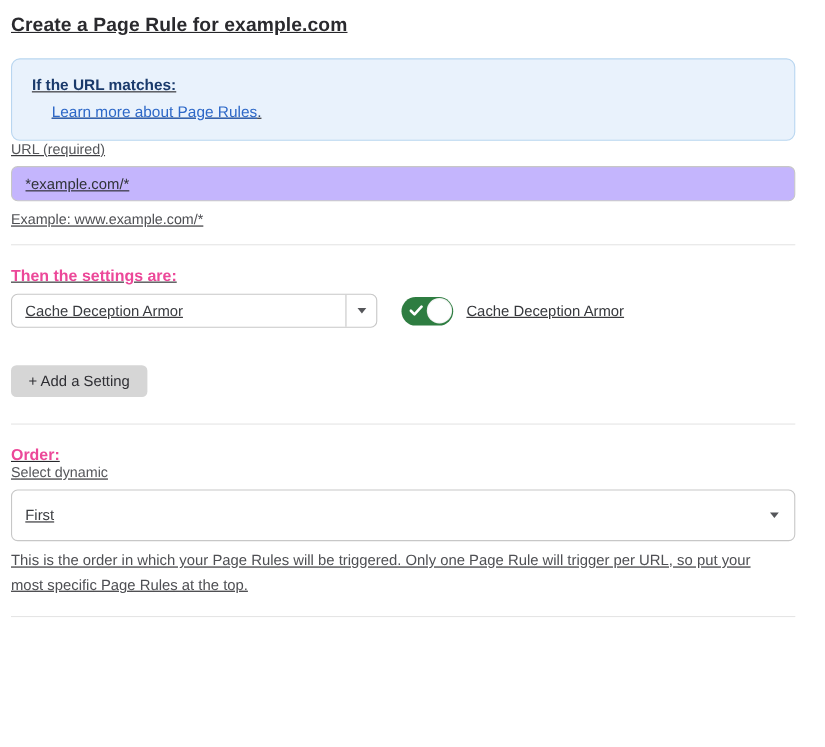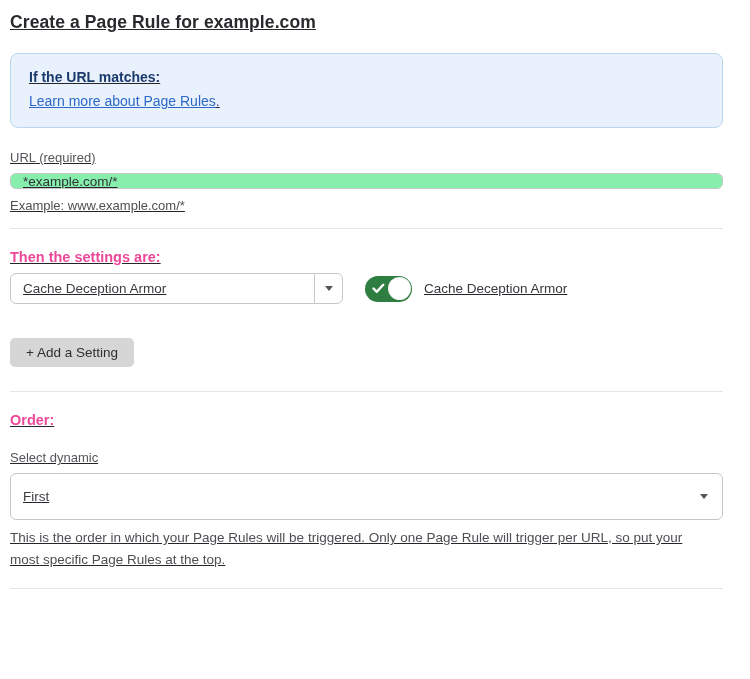--- a/index.html
+++ b/index.html
@@ -19,31 +19,31 @@
   
   .info-box {
     margin-top: 20px;
     background: #e9f2fc;
     border: 1px solid #b9d6f0;
     border-radius: 8px;
     padding: 12px 18px 14px 18px;
   }
   .info-heading { font-size: 14px; font-weight: bold; color: #1a3a6b; line-height: 23px; }
   .info-body   { font-size: 14px; color: #2a4a7e; line-height: 24px; max-width: 660px; }
-  .info-linkline { font-size: 14px; color: #2a4a7e; line-height: 24px; }
+  .info-linkline { font-size: 14px; color: #2a4a7e; line-height: 24px; margin-left: 18px; }
   .info-link   { color: #2d68c8; text-decoration: underline; cursor: pointer; }
 
   
-  .field-label { font-size: 13px; color: #55565a; margin-top: 22px; }
+  .field-label { font-size: 13px; color: #55565a; }
   .text-input {
-    display: block; width: 100%; height: 16px; margin-top: 8px;
+    display: block; width: 100%; height: 32px; margin-top: 8px;
     border: 1px solid #c7c7c7; border-radius: 6px;
     padding: 0 12px; font-size: 13.5px; color: #303338;
     font-family: "Liberation Sans", "DejaVu Sans", sans-serif;
-    background: #86efac; outline: none;
+    background: #c4b5fd; outline: none;
   }
   .field-hint { font-size: 13px; color: #4e4f53; margin-top: 9px; }
 
   .divider { border: none; border-top: 1px solid #e5e5e5; margin-top: 15px; }
 
   .section-heading { font-size: 14.5px; font-weight: bold; color: #ec4899; margin-top: 20px; }
 
   
   .setting-row { display: flex; align-items: center; margin-top: 8px; }
   .combo {

